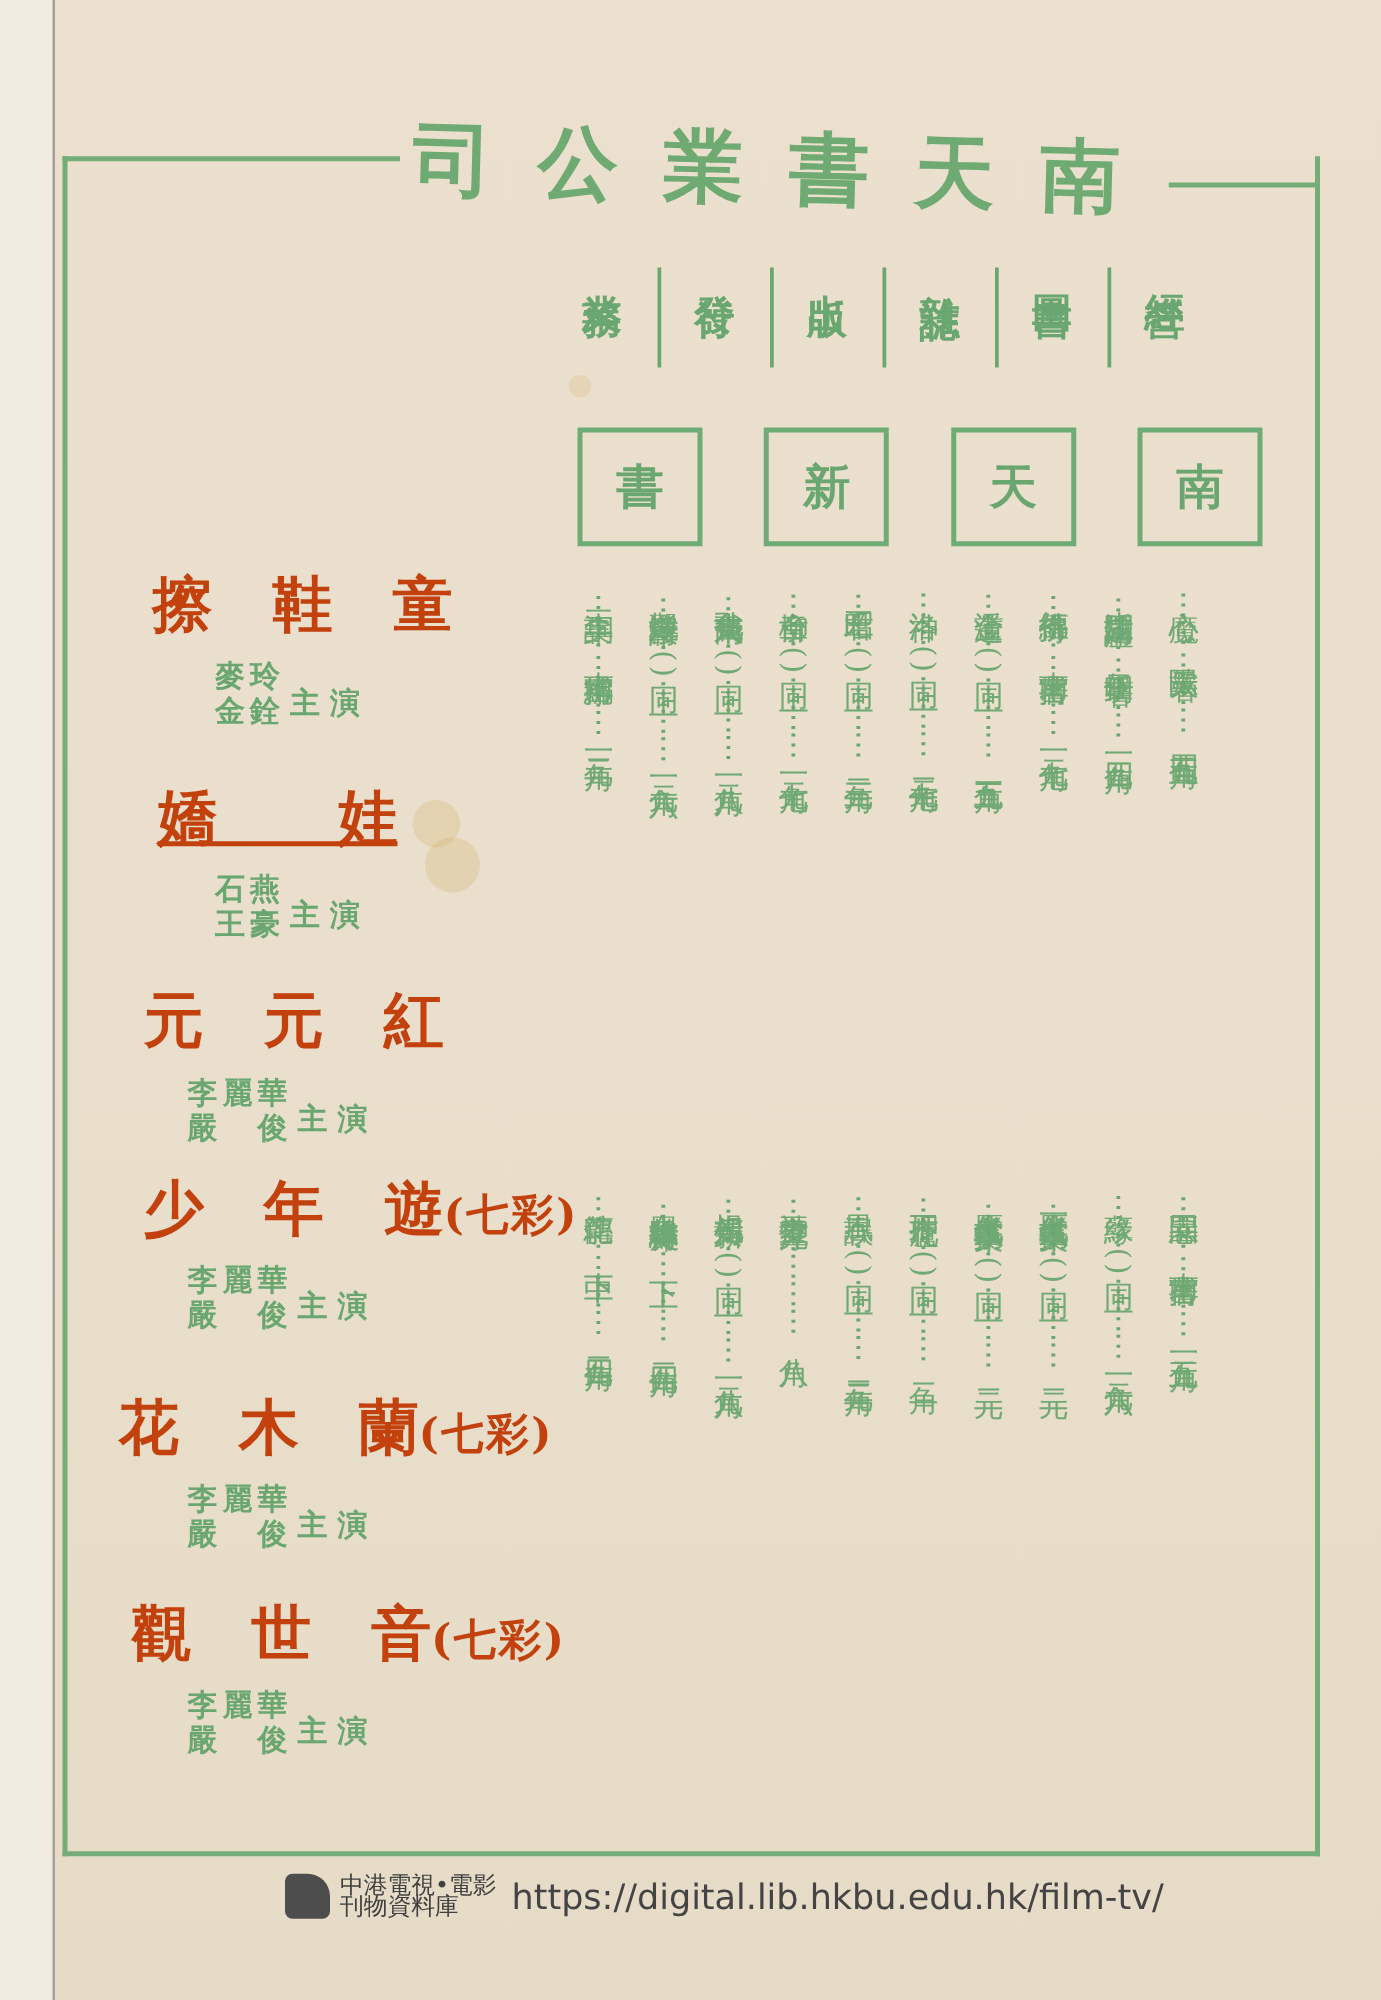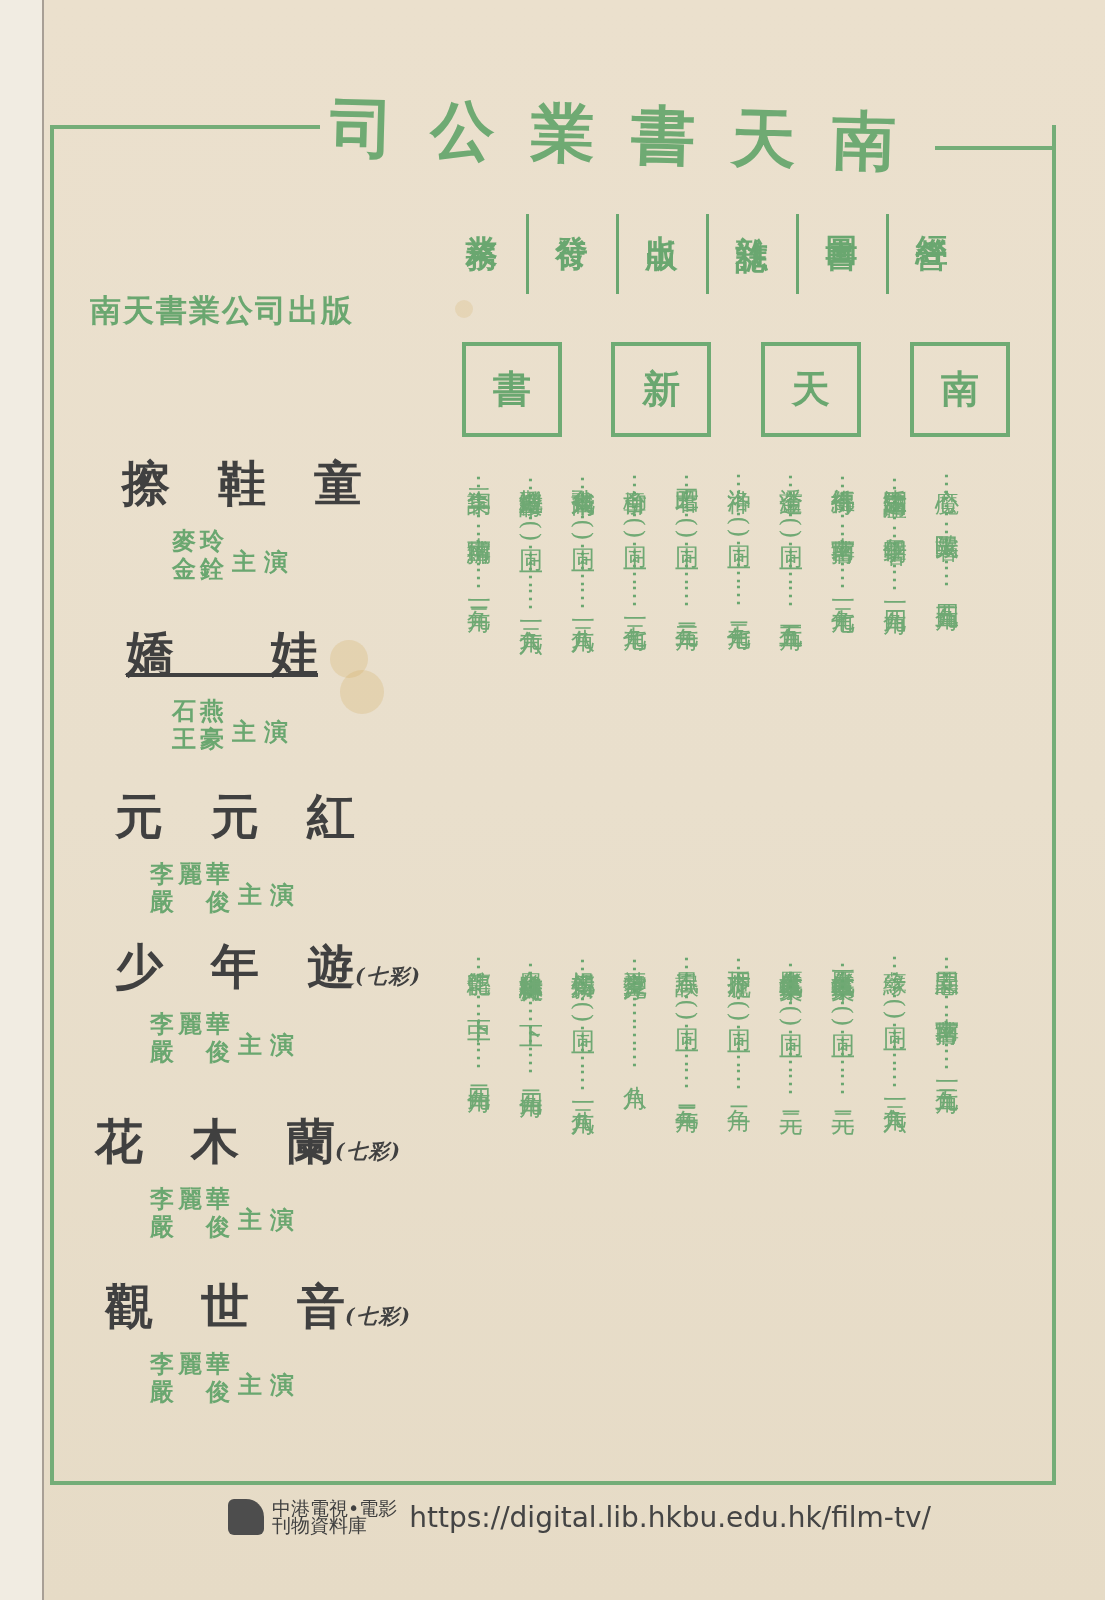--- a/index.html
+++ b/index.html
@@ -58,23 +58,23 @@
     color: #70a974; white-space: nowrap; letter-spacing: 1px;
   }
   .dots {
     display: inline-block; letter-spacing: -2px; color: #6aa770;
   }
 
   .left-panel { position: absolute; left: 90px; top: 290px; width: 340px; }
   .publisher { font-size: 31px; font-weight: bold; letter-spacing: 2px; color: #6aa770; }
   .preview { margin-top: 40px; font-size: 31px; font-weight: bold; color: #6aa770; letter-spacing: 2px; white-space: nowrap; }
   .film {
-    position: absolute; font-size: 48px; font-weight: bold; color: #404040; white-space: nowrap;
+    position: absolute; font-size: 48px; font-weight: bold; color: #c2410c; white-space: nowrap;
   }
-  .film .tag { font-size: 20px; letter-spacing: 2px; font-style: italic; }
+  .film .tag { font-size: 34px; letter-spacing: 2px; }
   .cast {
     position: absolute; font-size: 24px; font-weight: bold; color: #6aa770; line-height: 28px;
   }
   .cast .names { display: inline-block; vertical-align: middle; letter-spacing: 4px; }
   .cast .role { display: inline-block; vertical-align: middle; margin-left: 4px; letter-spacing: 8px; margin-top: 14px; }
 
   .stain { position: absolute; border-radius: 50%; background: rgba(210,170,90,0.25); }
 
   .footer {
     position: absolute; left: 228px; top: 1492px; height: 50px; display: flex; align-items: center;
@@ -145,21 +145,20 @@
     <div class="book-col" style="left: 314px; top: 482px;"><span>歷代名人軼事第二集</span><span class="dots">⋯⋯</span><span>(同上)</span><span class="dots">⋯⋯⋯</span><span>二元</span></div>
     <div class="book-col" style="left: 262px; top: 482px;"><span>押不廬花</span><span class="dots">⋯⋯</span><span>(同上)</span><span class="dots">⋯⋯⋯</span><span>二角</span></div>
     <div class="book-col" style="left: 210px; top: 482px;"><span>春風誤</span><span class="dots">⋯⋯</span><span>(同上)</span><span class="dots">⋯⋯⋯</span><span>二元二角</span></div>
     <div class="book-col" style="left: 158px; top: 482px;"><span>神童夏完淳</span><span class="dots">⋯⋯</span><span></span><span class="dots">⋯⋯⋯</span><span>八角</span></div>
     <div class="book-col" style="left: 106px; top: 482px;"><span>楊貴妃新傳</span><span class="dots">⋯⋯</span><span>(同上)</span><span class="dots">⋯⋯⋯</span><span>一元八角</span></div>
     <div class="book-col" style="left: 54px; top: 482px;"><span>白山黑水綠林英雄傳</span><span class="dots">⋯⋯</span><span>上下</span><span class="dots">⋯⋯⋯</span><span>二元四角</span></div>
     <div class="book-col" style="left: 2px; top: 482px;"><span>鴕龍傳</span><span class="dots">⋯⋯</span><span>上中下</span><span class="dots">⋯⋯⋯</span><span>二元四角</span></div>
   </div>
 
 <div class="left-panel">
-  <div class="publisher">南天書業公司出版</div>
 </div>
 <div id="films">
     <div class="film" style="left: 122px; top: 452px;"><span>擦　鞋　童</span><span class="tag"></span></div>
     <div class="cast" style="left: 172px; top: 527px;"><span class="names"><div>麥玲</div><div>金銓</div></span><span class="role">主演</span></div>
     <div class="film" style="left: 126px; top: 622px; text-decoration: underline;"><span>嬌　　娃</span><span class="tag"></span></div>
     <div class="cast" style="left: 172px; top: 697px;"><span class="names"><div>石燕</div><div>王豪</div></span><span class="role">主演</span></div>
     <div class="film" style="left: 115px; top: 785px;"><span>元　元　紅</span><span class="tag"></span></div>
     <div class="cast" style="left: 150px; top: 860px;"><span class="names"><div>李麗華</div><div>嚴　俊</div></span><span class="role">主演</span></div>
     <div class="film" style="left: 115px; top: 935px;"><span>少　年　遊</span><span class="tag">(七彩)</span></div>
     <div class="cast" style="left: 150px; top: 1010px;"><span class="names"><div>李麗華</div><div>嚴　俊</div></span><span class="role">主演</span></div>

